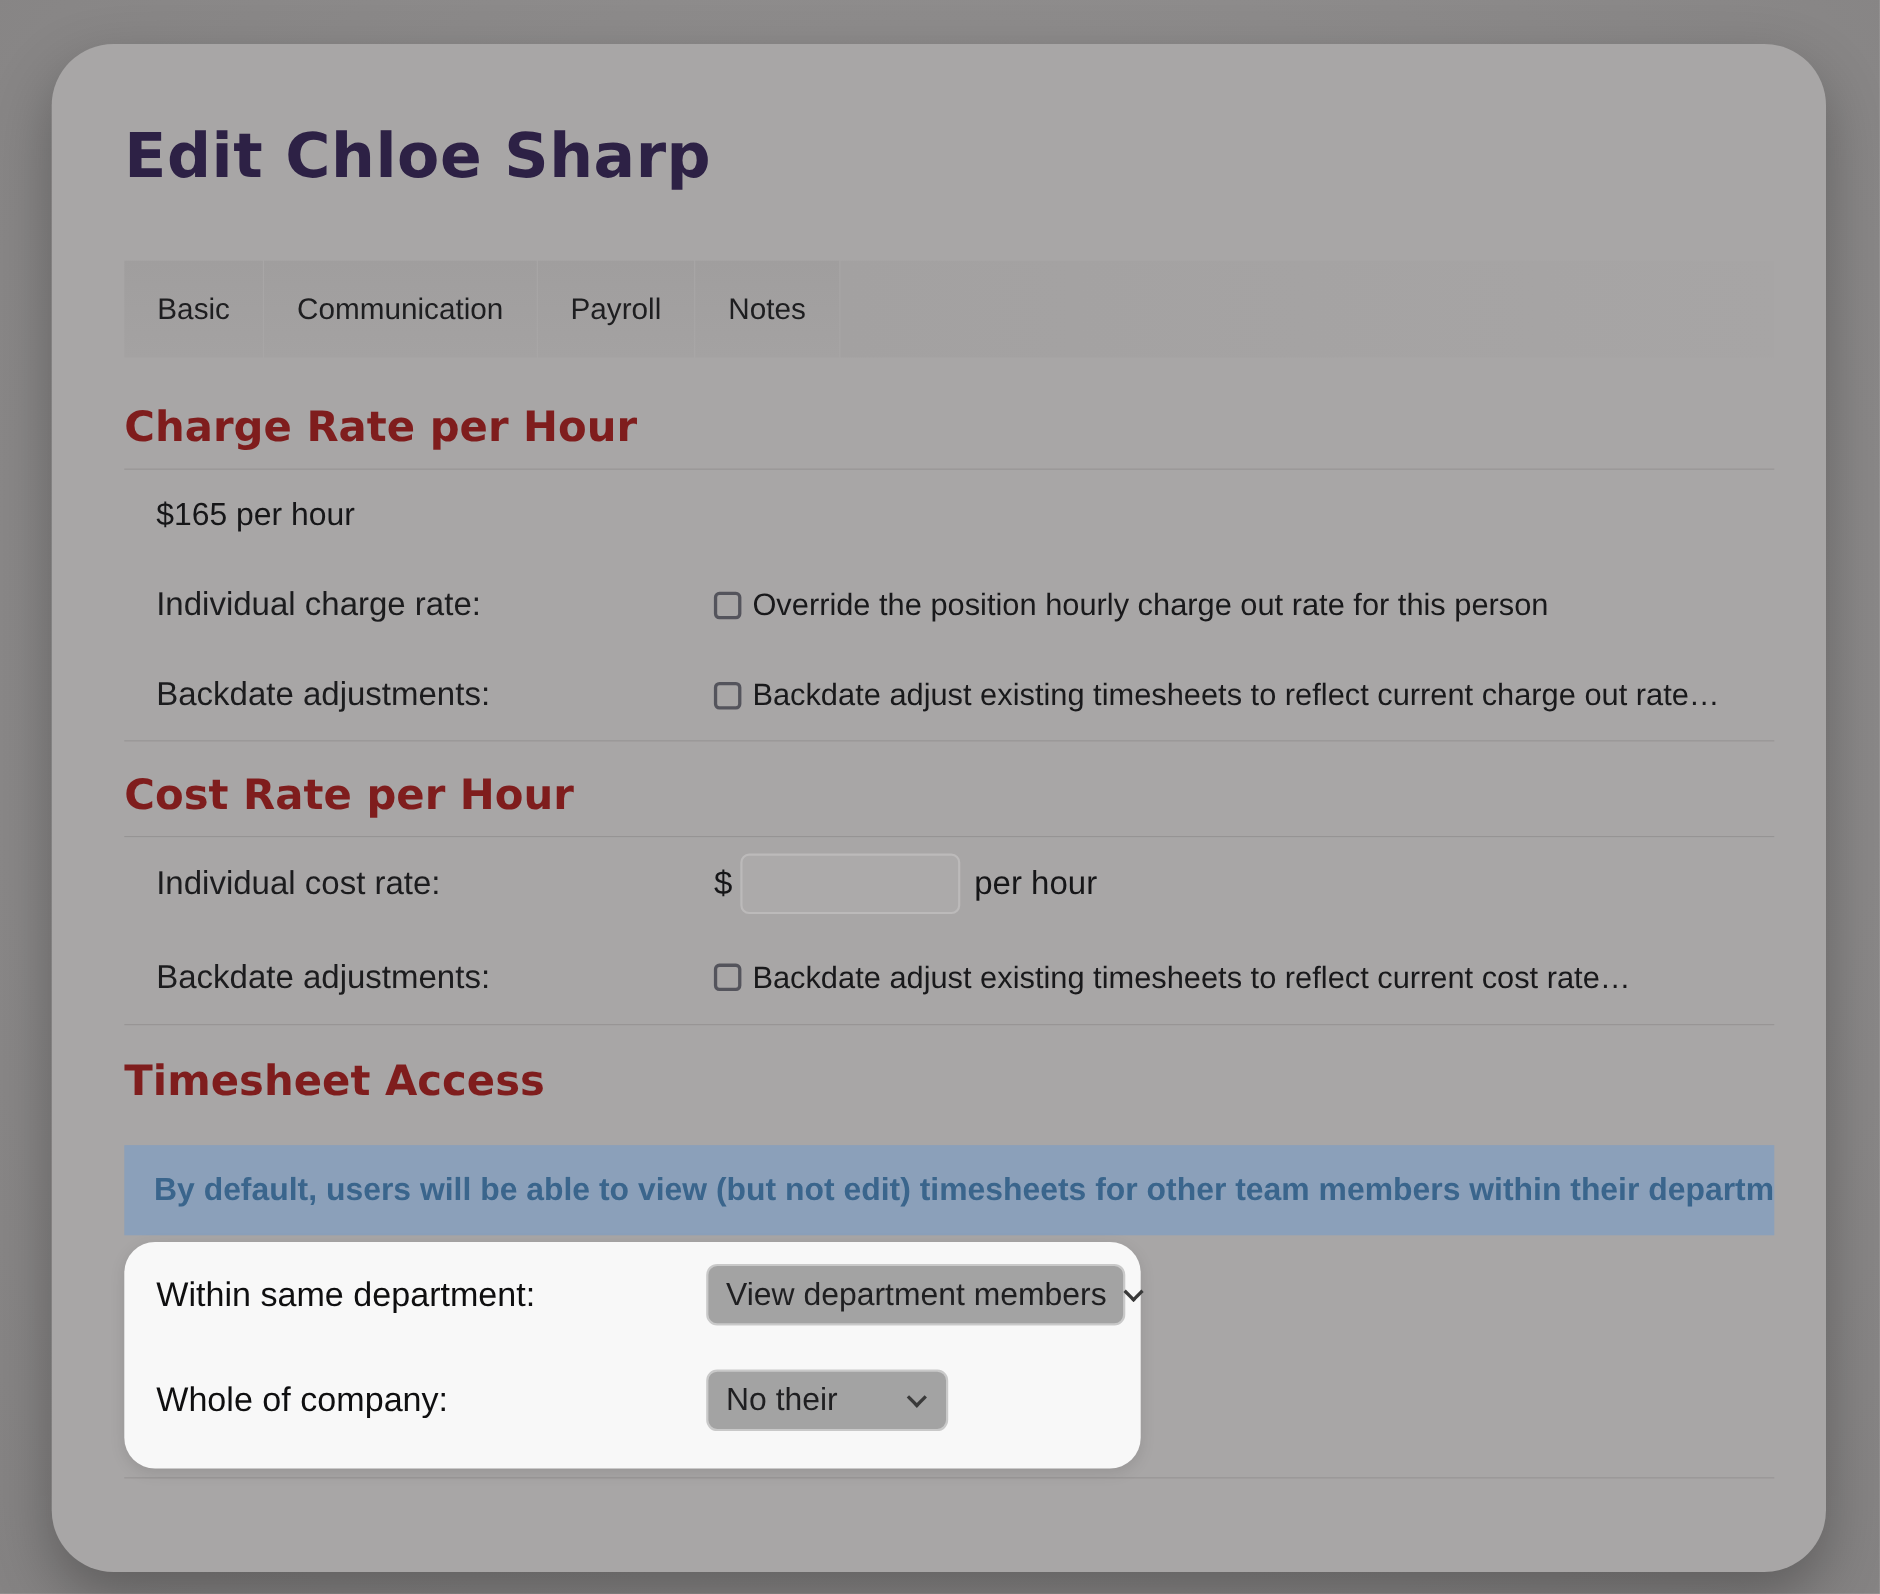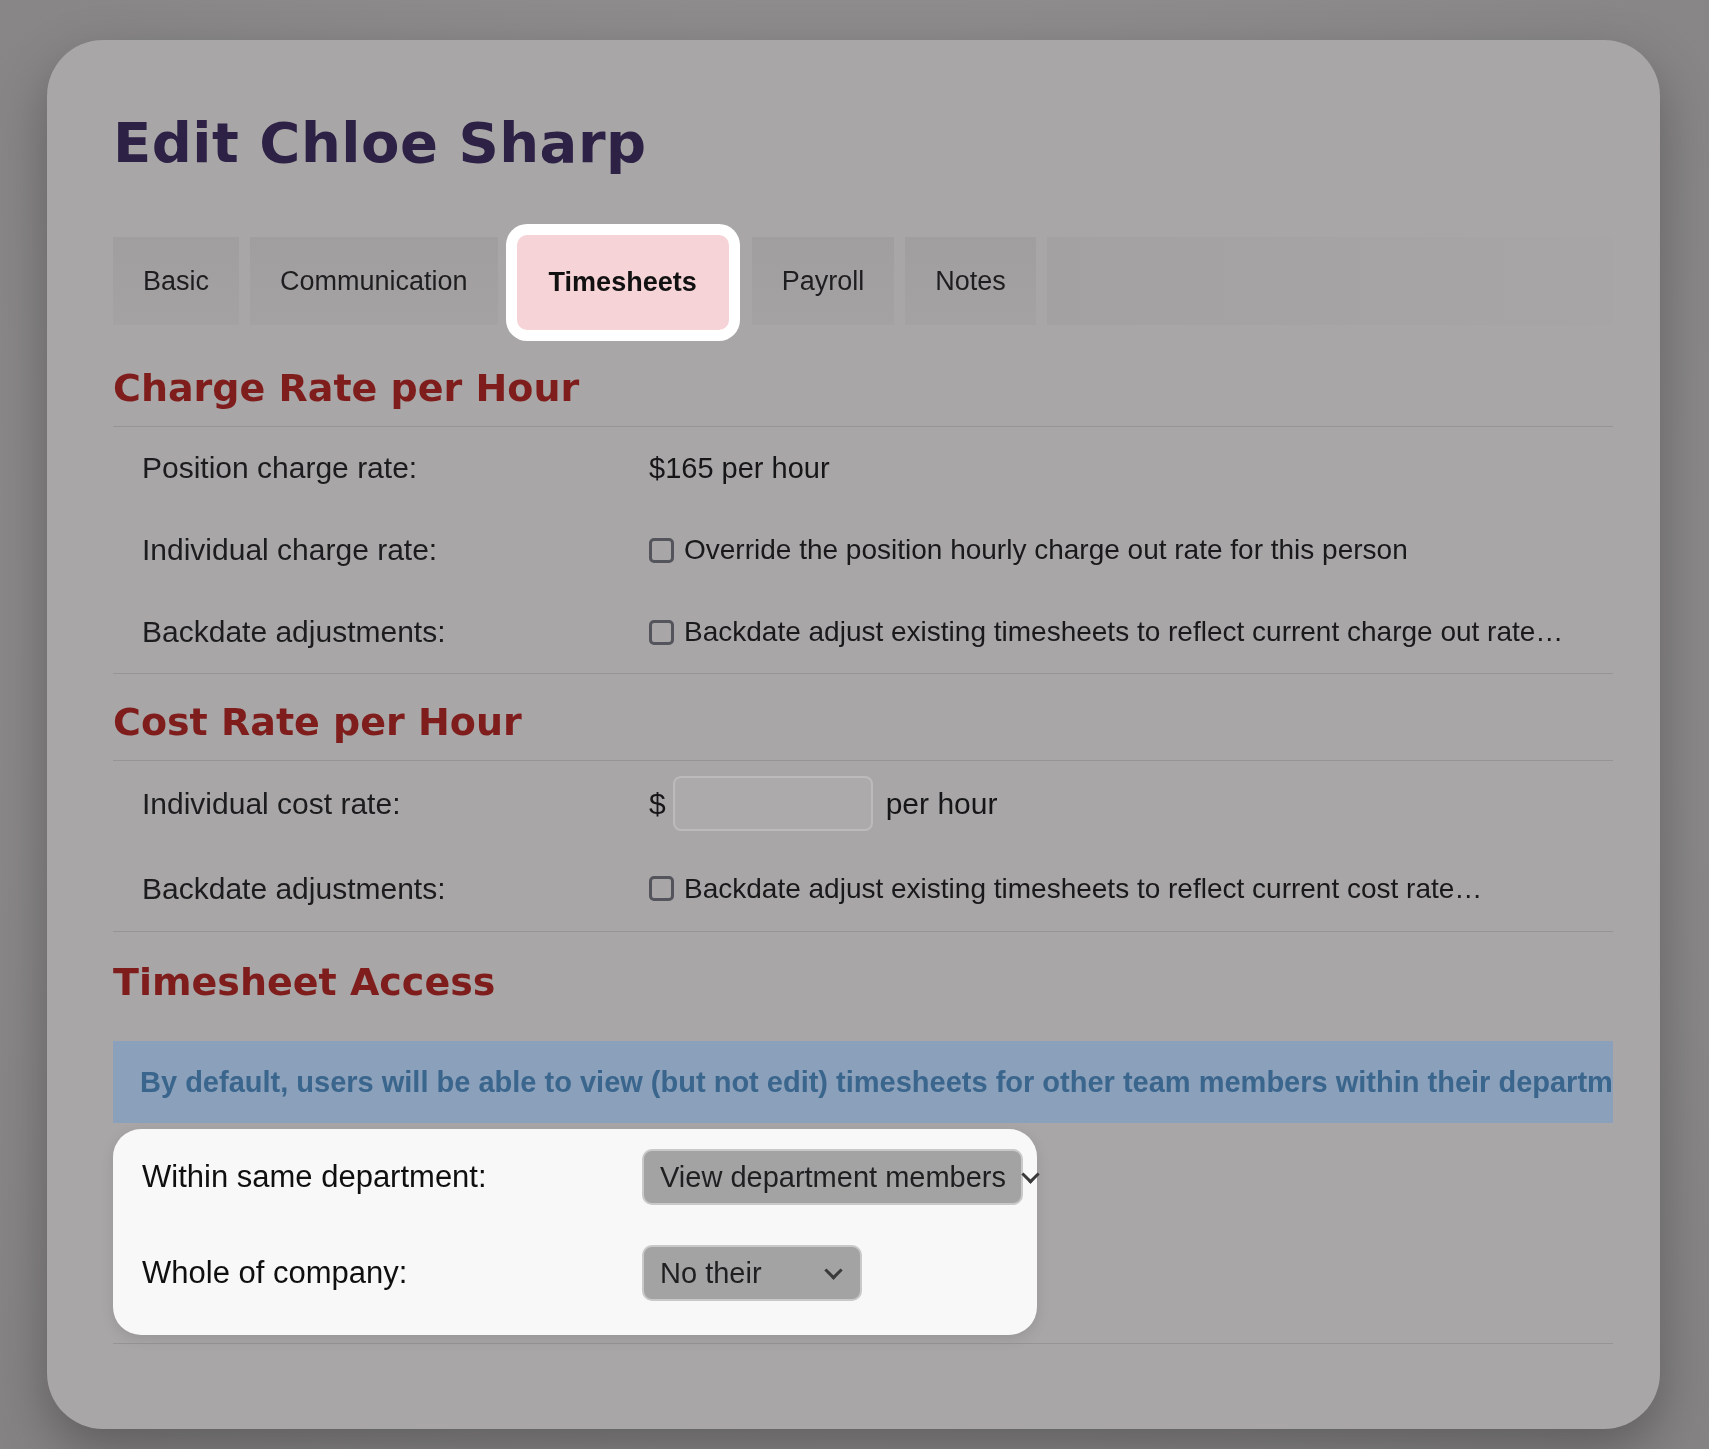--- a/index.html
+++ b/index.html
@@ -13,21 +13,21 @@
     background:#a8a6a6; border-radius:56px;
     box-shadow:0 22px 55px rgba(0,0,0,0.30);
     padding:68px 47px 0 66px; overflow:hidden;
   }
   .page-title {
     font-family:"DejaVu Sans", sans-serif;
     font-size:56px; font-weight:800; color:#2d2145; letter-spacing:0.5px;
     margin-top:2px;
   }
   
-  .tabbar { display:flex; align-items:flex-start; column-gap:11px; margin-top:62px; height:95px; }
+  .tabbar { display:flex; align-items:flex-start; column-gap:1px; margin-top:62px; height:95px; }
   .tab {
     height:88px; padding:0 30px; display:flex; align-items:center; justify-content:center;
     font-size:27px; font-weight:500; color:#1e1e20;
     background:linear-gradient(#a09e9e,#a4a2a2); cursor:pointer; white-space:nowrap;
   }
   .tab.active {
     position:relative; z-index:5;
     height:95px; margin:-2px 12px 0 8px; padding:0 32px;
     background:#f6d3d6; border-radius:10px;
     box-shadow:0 0 0 11px #ffffff;
@@ -94,31 +94,29 @@
 </head>
 <body>
 
 <div class="card">
 
   <div class="page-title">Edit Chloe Sharp</div>
 
   <div class="tabbar">
     <div class="tab">Basic</div>
     <div class="tab">Communication</div>
-    <div class="tab active">Timesheets</div>
     <div class="tab">Payroll</div>
     <div class="tab">Notes</div>
     <div class="tab-filler"></div>
   </div>
 
   <div class="section-heading h-charge">Charge Rate per Hour</div>
   <div class="divider d1"></div>
 
   <div class="frow">
-    <div class="flabel">Position charge rate:</div>
     <div class="fvalue">$165 per hour</div>
   </div>
 
   <div class="frow">
     <div class="flabel">Individual charge rate:</div>
     <div class="fvalue">
       <div class="checkbox"></div>
       <div class="cb-text">Override the position hourly charge out rate for this person</div>
     </div>
   </div>

